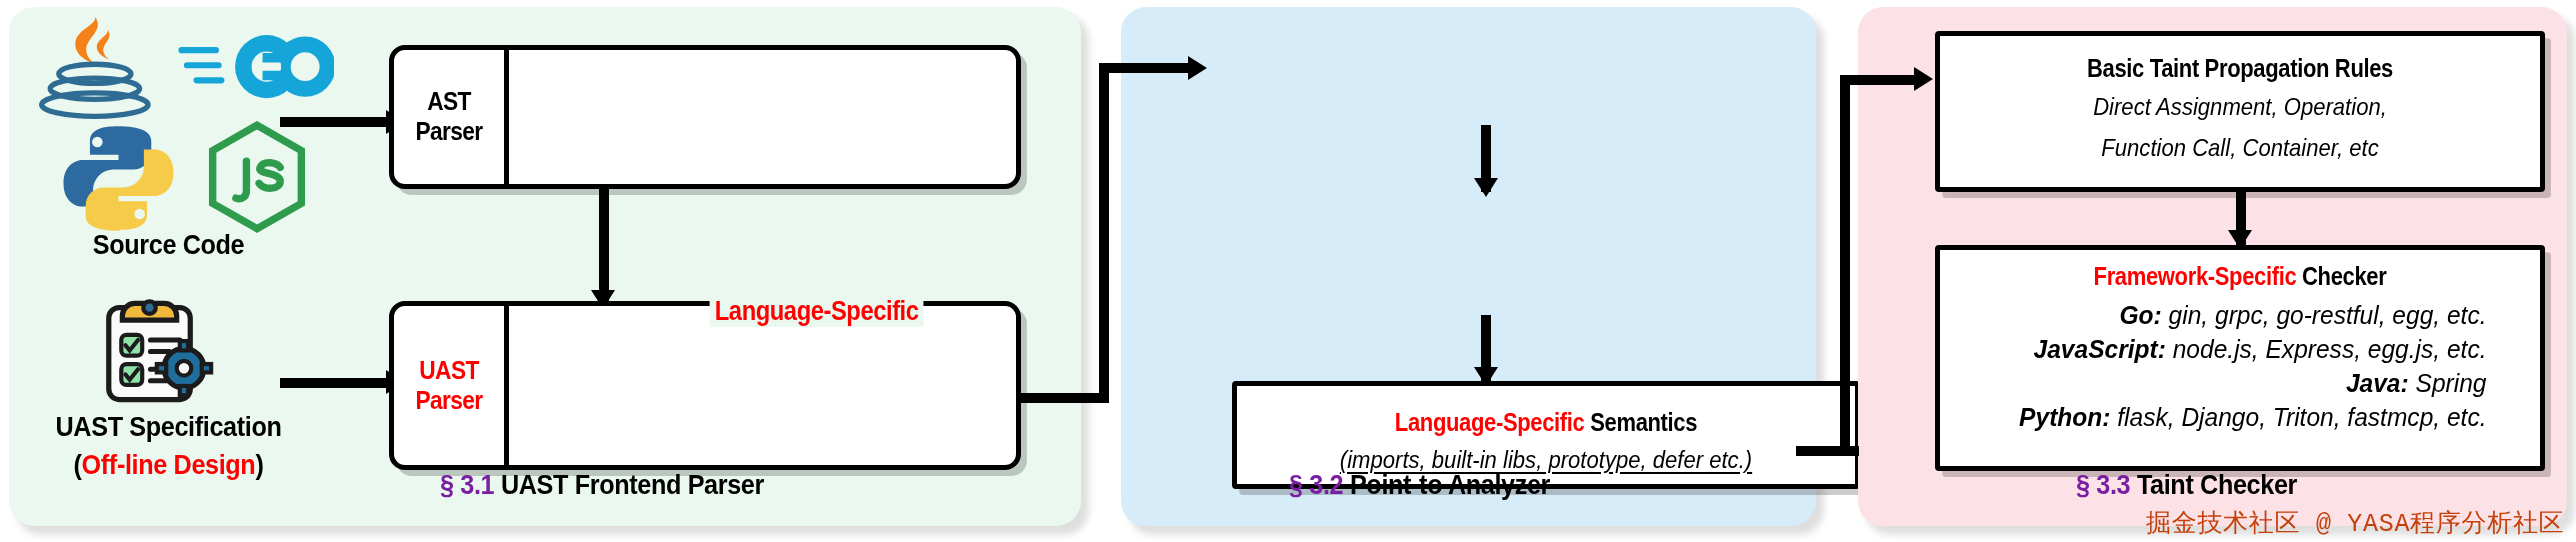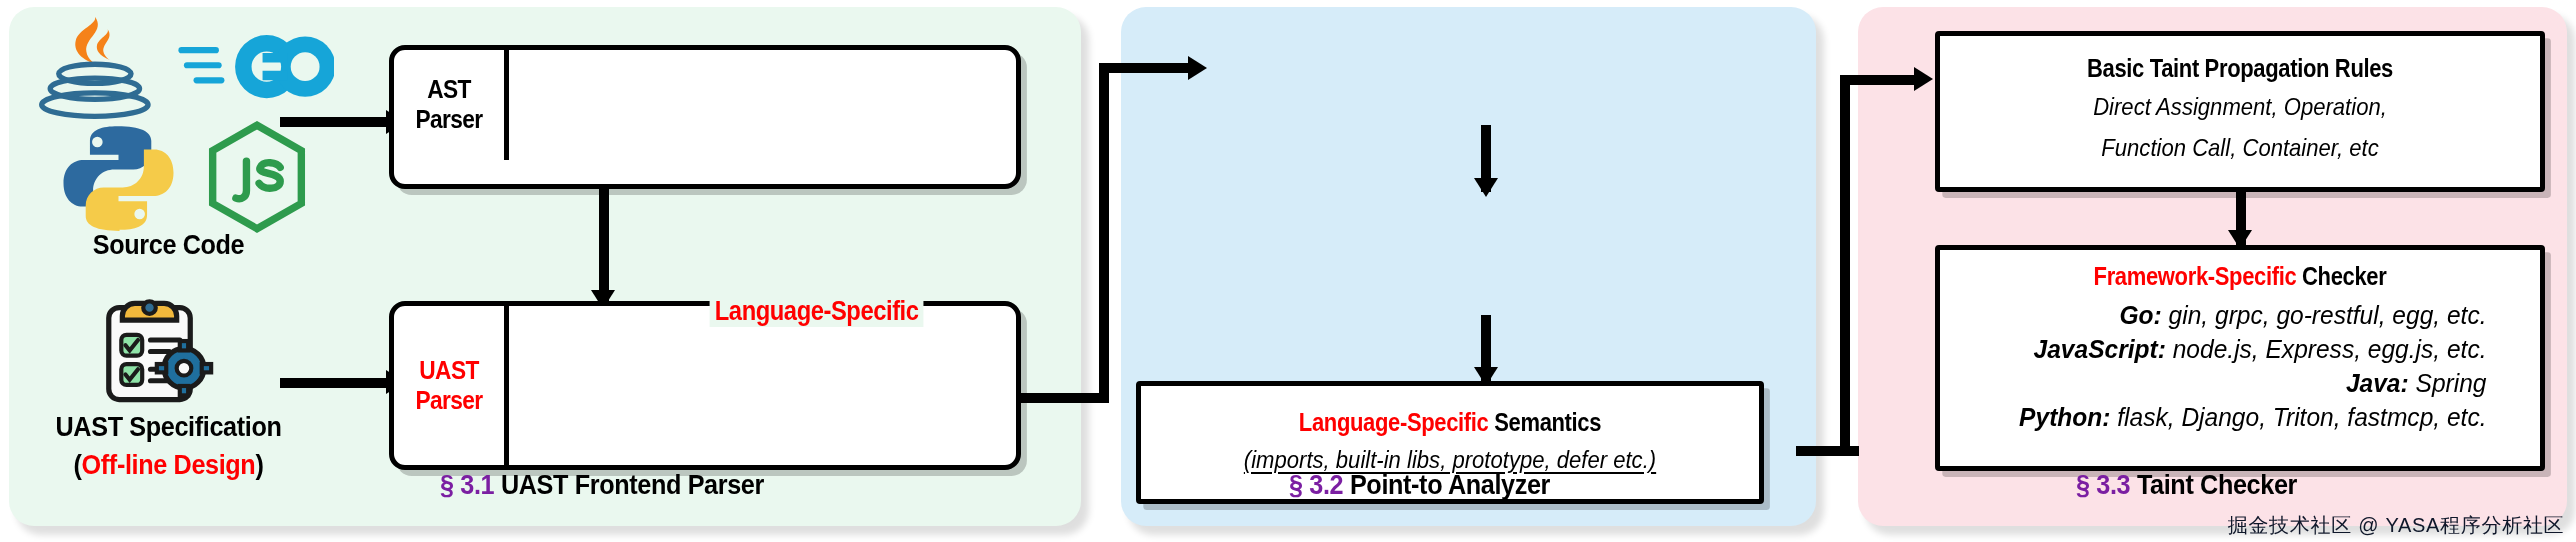--- a/index.html
+++ b/index.html
@@ -55,22 +55,22 @@
     border-left:12.5px solid transparent;border-right:12.5px solid transparent;}
 
   
   .logo{position:absolute;}
   .chk-rows{position:absolute;left:23.5px;right:14.7px;text-align:right;}
   .chk-row{font-size:26.4px;white-space:nowrap;color:#000;transform:scaleX(.93);
     transform-origin:left center;margin-bottom:2.9px;}
   .chk-row b{font-style:italic;font-weight:bold;}
   .chk-row i{font-style:italic;}
 
-  .watermark{position:absolute;right:11.7px;bottom:4.4px;font-size:20px;color:#0f172a;
-    white-space:nowrap;letter-spacing:0.7px;}
+  .watermark{position:absolute;right:11.7px;bottom:4.4px;font-size:25px;color:#c2410c;
+    white-space:nowrap;letter-spacing:0.7px;font-family:Liberation Mono, monospace;}
 </style>
 </head>
 <body>
 
 <div id="stage">
 
   <div class="panel" id="panel-frontend"></div>
 
   <div class="logo" style="left:31px;top:10.3px;width:132px;height:117px;">
     <svg viewBox="0 0 120 110" width="132" height="117">
@@ -151,21 +151,21 @@
   <div class="stack-label" style="left:0px;top:449px;width:337px;">
     <span>(</span><span class="red">Off-line Design</span><span>)</span>
   </div>
 
   <div class="hbar" style="left:280px;top:117px;width:110px;"></div>
   <div class="ahead-r" style="left:386px;top:110px;"></div>
 
   <div class="hbar" style="left:280px;top:378px;width:110px;"></div>
   <div class="ahead-r" style="left:386px;top:370px;"></div>
 
-  <div class="splitbox" style="left:389px;top:45px;width:632px;height:144px;flex-direction:column;">
+  <div class="splitbox" style="left:389px;top:45px;width:632px;height:144px;">
     <div class="left-cell">
       <div class="cell-label">
         <span>AST</span><br>
         <span>Parser</span>
       </div>
     </div>
   </div>
 
   <div class="vbar" style="left:599px;top:188px;height:117px;"></div>
   <div class="ahead-d" style="left:591px;top:290px;"></div>
@@ -194,21 +194,21 @@
   <div class="ahead-r" style="left:1188px;top:56px;"></div>
 
 
   <div class="vbar" style="left:1481px;top:125px;height:67px;"></div>
   <div class="ahead-d" style="left:1474px;top:178px;"></div>
 
 
   <div class="vbar" style="left:1481px;top:315px;height:66px;"></div>
   <div class="ahead-d" style="left:1474px;top:367px;"></div>
 
-  <div class="node" style="left:1136px;top:381px;width:628px;height:123px;">
+  <div class="node" style="left:1232px;top:381px;width:628px;height:108px;">
     <div class="nt ttl" style="top:22px;">
       <span class="red">Language-Specific</span>
       <span>Semantics</span>
     </div>
     <div class="nt sub-iu" style="top:60px;">(imports, built-in libs, prototype, defer etc.)</div>
   </div>
 
   <div class="panel-caption" style="left:1289px;top:469px;">
     <span class="sec">§ 3.2</span>
     <span>Point-to Analyzer</span>

